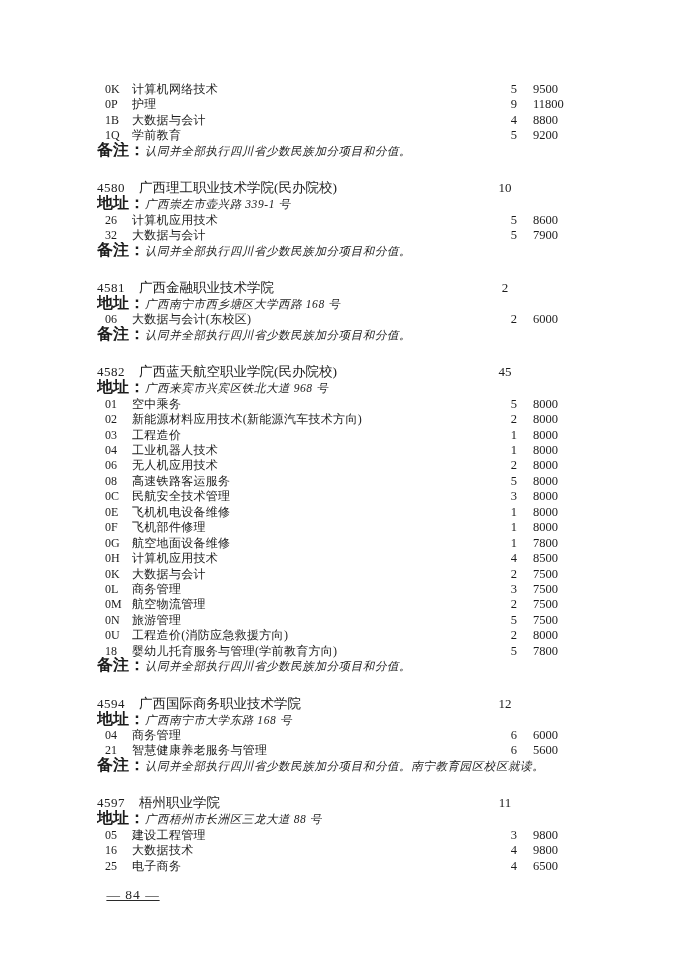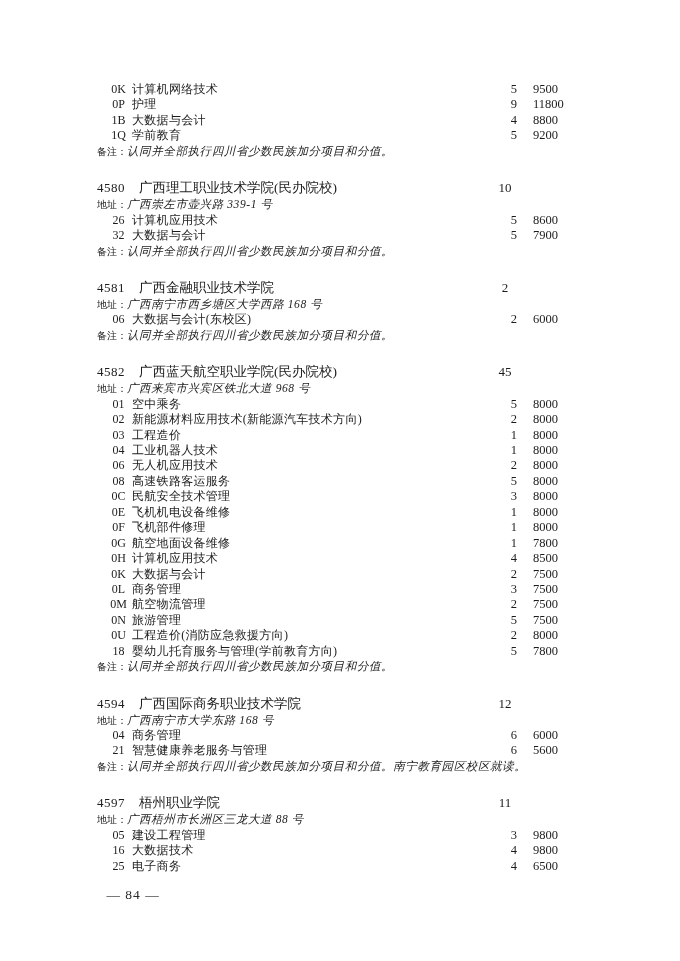--- a/index.html
+++ b/index.html
@@ -18,28 +18,29 @@
   .sec.first { margin-top: 0; }
   .row { display: flex; align-items: baseline; height: 15.45px; line-height: 15.45px; }
   .main { flex: 1; white-space: nowrap; overflow: hidden; }
   .count { width: 24px; text-align: right; font-size: 12.5px; }
   .fee { width: 50px; margin-left: 16px; font-size: 12.5px; }
   .head { height: 17px; line-height: 17px; }
   .inst-id { font-size: 13px; margin-right: 14px; letter-spacing: 0.5px; }
   .inst-name { font-weight: normal; font-size: 13.5px; }
   .head .count { font-size: 13px; text-align: center; }
   .major .main { padding-left: 8px; }
-  .code { display: inline-block; width: 27px; font-size: 12px; text-align: center; }
+  .code { display: inline-block; width: 27px; font-size: 12px; }
   .mname { font-size: 12px; letter-spacing: 0.3px; }
-  .lbl { font-weight: normal; font-size: 10px; }
+  .lbl { font-weight: bold; font-size: 16px; }
   .ital { font-style: italic; font-size: 11.5px; letter-spacing: 0.6px; font-family: Liberation Serif, serif; }
   .footer {
     position: absolute; left: 100px; top: 887px;
     width: 66px; text-align: center; font-size: 13.5px; color: #2a2a2a;
     letter-spacing: 1px;
+    text-decoration: underline;
   }
 </style>
 </head>
 <body>
 
 <div class="page">
   <div class="content">
 
     <div class="sec first">
       <div class="row major">

